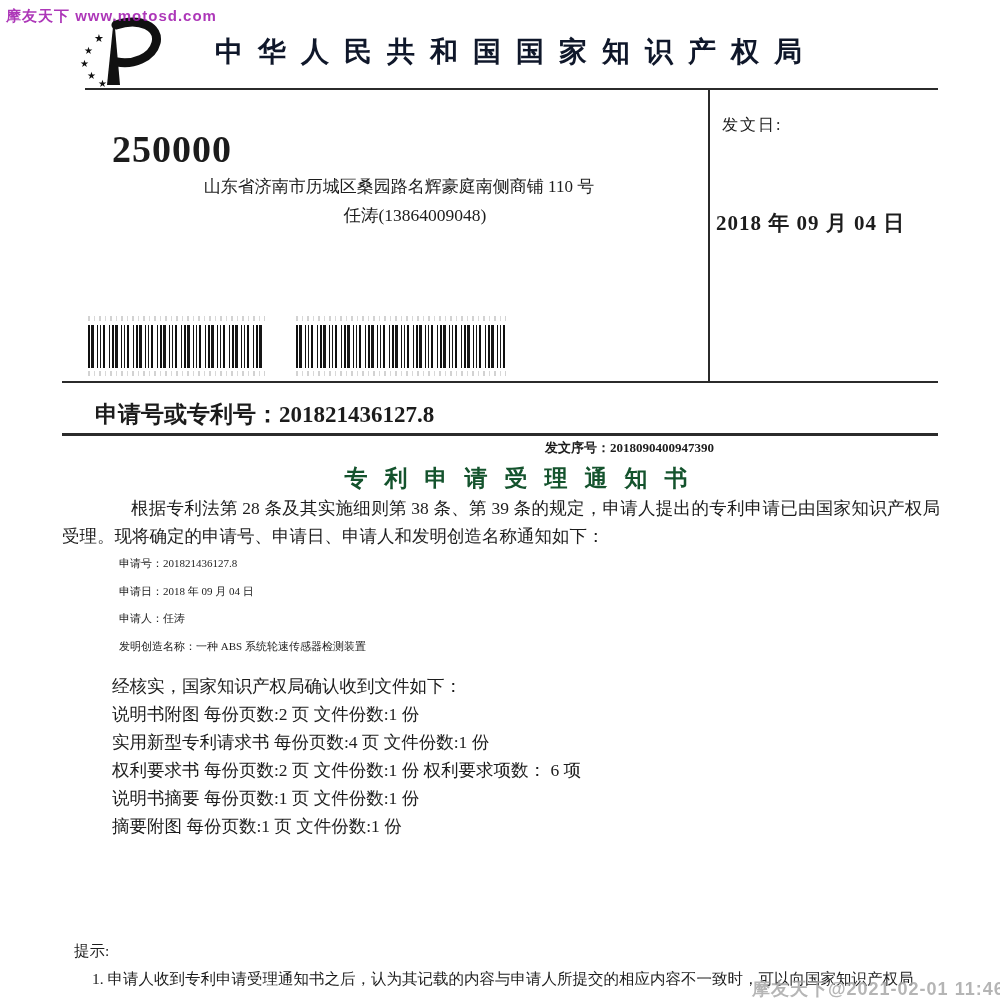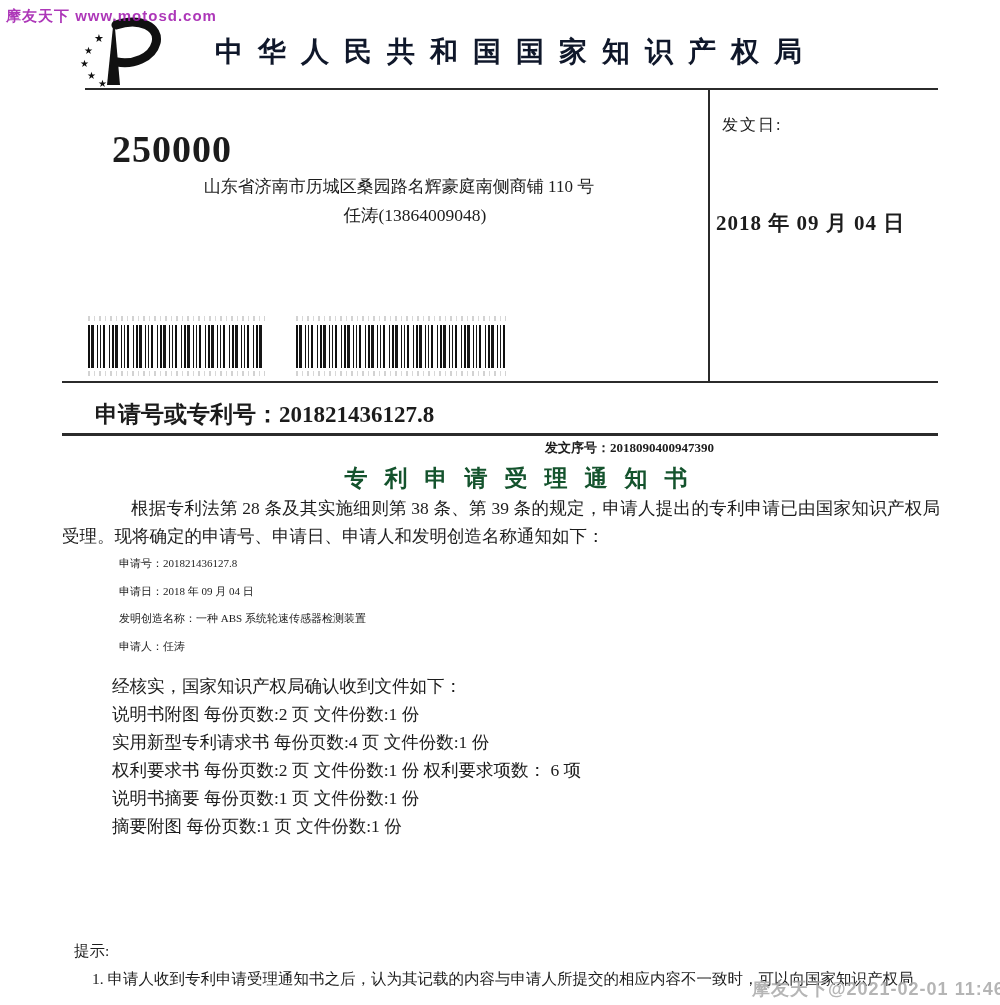--- a/index.html
+++ b/index.html
@@ -106,22 +106,22 @@
 
   <div class="rule rule-thick"></div>
 
   <h1 class="doc-title">专利申请受理通知书</h1>
 
   <p class="intro">根据专利法第 28 条及其实施细则第 38 条、第 39 条的规定，申请人提出的专利申请已由国家知识产权局受理。现将确定的申请号、申请日、申请人和发明创造名称通知如下：</p>
 
   <div class="fields">
     <div><span>申请号：</span><span>201821436127.8</span></div>
     <div><span>申请日：</span><span>2018 年 09 月 04 日</span></div>
+    <div><span>申请人：</span><span>任涛</span></div>
     <div><span>发明创造名称：</span><span>一种 ABS 系统轮速传感器检测装置</span></div>
-    <div><span>申请人：</span><span>任涛</span></div>
   </div>
 
   <div class="confirm-block">
     <div>经核实，国家知识产权局确认收到文件如下：</div>
     <div>说明书附图 每份页数:2 页 文件份数:1 份</div>
     <div>实用新型专利请求书 每份页数:4 页 文件份数:1 份</div>
     <div>权利要求书 每份页数:2 页 文件份数:1 份 权利要求项数： 6 项</div>
     <div>说明书摘要 每份页数:1 页 文件份数:1 份</div>
     <div>摘要附图 每份页数:1 页 文件份数:1 份</div>
   </div>

